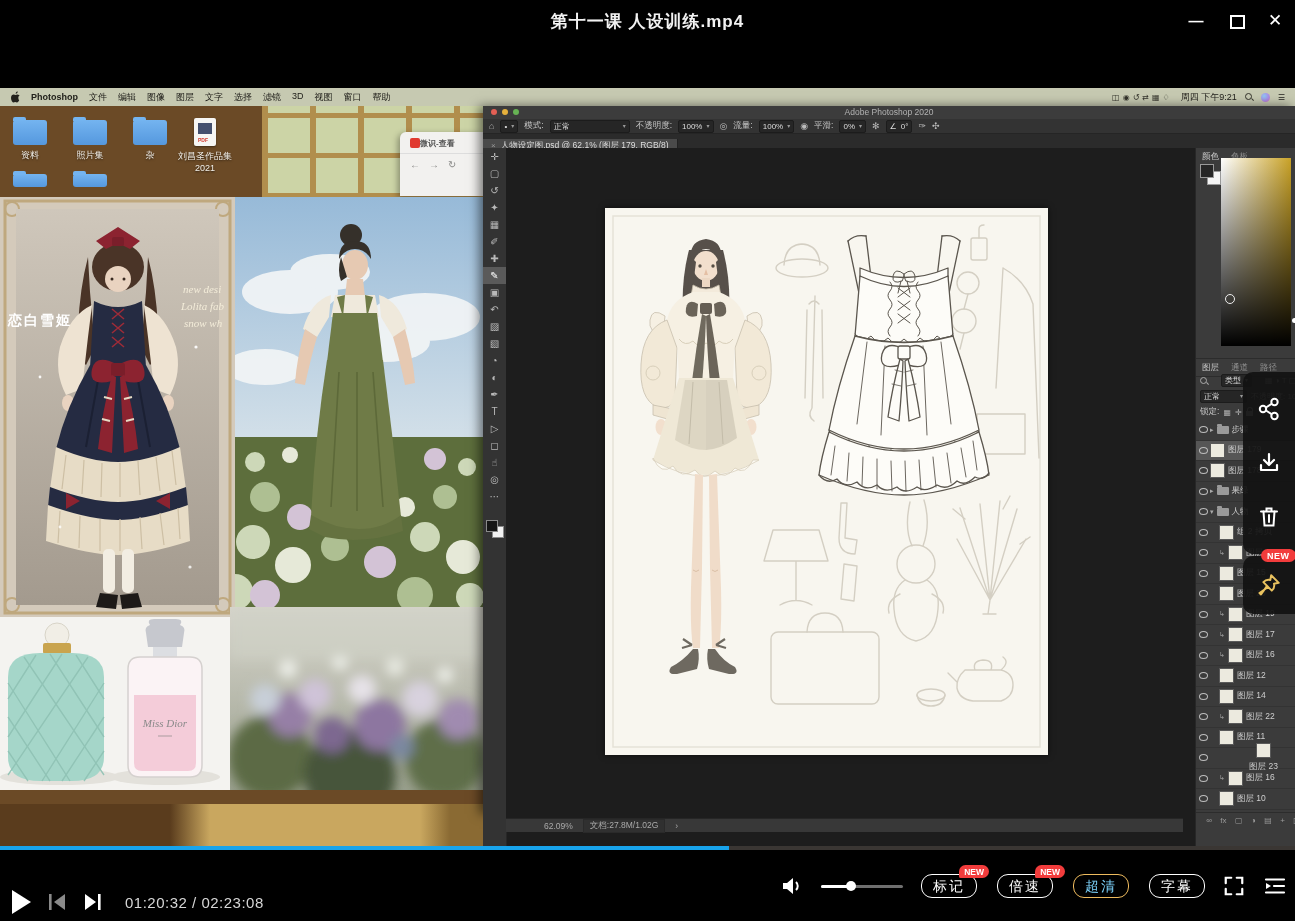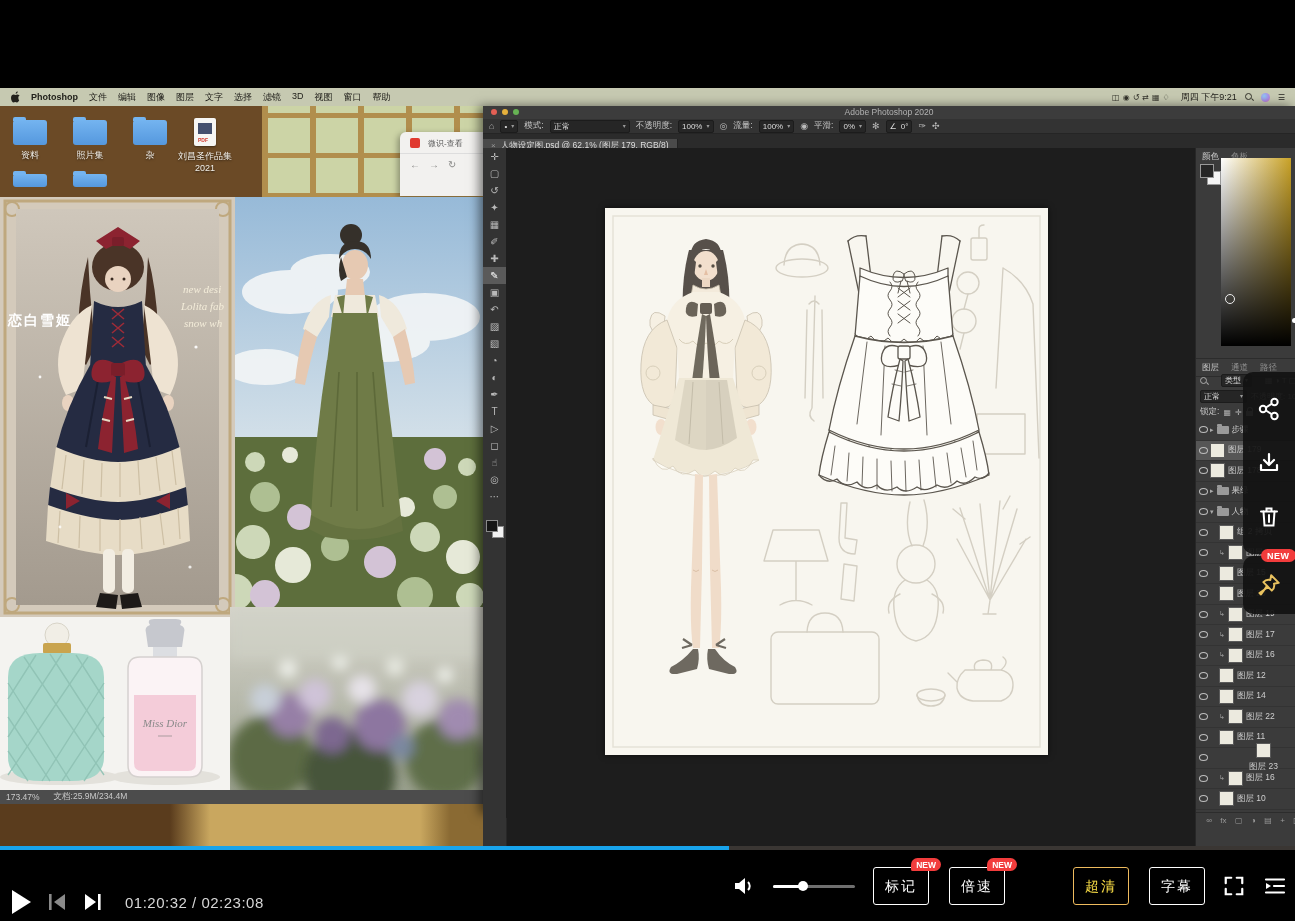--- a/index.html
+++ b/index.html
@@ -48,21 +48,21 @@
   #pdf-item{left:176px;top:10px;width:58px;text-align:center;}
   .pdf-page{position:relative;width:22px;height:28px;margin:2px auto 0;background:#f6f6f4;border-radius:2px;box-shadow:0 1px 2px rgba(0,0,0,.4);}
   .pdf-page .pic{position:absolute;left:4px;top:5px;width:14px;height:11px;background:#44506e;}
   .pdf-page .tag{position:absolute;left:4px;bottom:3px;font-size:5px;font-weight:bold;color:#d03a2e;}
   #folder-row2{left:8px;top:64px;display:flex;gap:16px;}
   #folder-row2 .folder-icon{height:13px;}
 
   
   #browser{left:400px;top:26px;width:83px;height:64px;background:#f2f1ef;border-radius:6px 0 0 0;
     box-shadow:-2px 2px 6px rgba(0,0,0,.35);font-size:8px;color:#555;}
-  #browser .tabrow{display:flex;align-items:flex-start;gap:8px;padding:6px 0 4px 10px;}
+  #browser .tabrow{display:flex;align-items:flex-start;gap:0;padding:6px 0 4px 10px;font-weight:bold;}
   #browser .favicon{width:10px;height:10px;border-radius:2px;background:#e03a30;}
   #browser .navrow{display:flex;gap:9px;padding:5px 0 0 10px;font-size:10px;color:#8a8a88;border-top:1px solid #ddd;}
 
   
   #psdoc-titlebar{left:0;top:77px;width:483px;height:14px;background:#d8d5d1;border-bottom:1px solid #b8b5b1;
      display:flex;align-items:center;font-size:8px;color:#6a6a6a;}
   .tl-dots{display:flex;gap:5px;margin:0 8px 0 8px;}
   .tl-dots i{width:6px;height:6px;border-radius:50%;}
   .d-red{background:#e35f54;} .d-yel{background:#e5b03c;} .d-grn{background:#67b354;}
   #psdoc-status{left:0;top:684px;width:483px;height:14px;background:#4c4c4c;display:flex;align-items:center;
@@ -155,32 +155,38 @@
   #controls{left:0;top:851px;width:1295px;height:70px;background:#000;z-index:30;}
   #ctrl-left{position:absolute;left:12px;top:16px;height:100%;display:flex;align-items:center;gap:16px;}
   #play-btn{width:0;height:0;border-left:19px solid #fff;border-top:12px solid transparent;border-bottom:12px solid transparent;cursor:pointer;}
   #time{font-size:15px;color:#d6d6d6;margin-left:6px;letter-spacing:.5px;}
   #ctrl-right{position:absolute;right:8px;top:0;height:100%;display:flex;align-items:center;gap:18px;}
   #vol-track{position:relative;width:82px;height:3px;background:#6f6f6f;border-radius:2px;cursor:pointer;}
   #vol-fill{height:100%;background:#fff;border-radius:2px;}
   #vol-knob{position:absolute;top:50%;width:10px;height:10px;border-radius:50%;background:#fff;transform:translate(-50%,-50%);}
   #player-btns{display:flex;align-items:center;gap:20px;}
   .pbtn-wrap{position:relative;}
-  .pbtn{min-width:40px;padding:8px 7px;border:1.5px solid #fff;border-radius:3px;color:#fff;font-size:14px;
+  .pbtn{min-width:40px;padding:1px 7px;border:1.5px solid #fff;border-radius:11px;color:#fff;font-size:14px;
      letter-spacing:2px;line-height:20px;text-align:center;cursor:pointer;}
-  .pbtn.gold{border-color:#eebb5e;color:#fde047;margin-left:48px;}
+  .pbtn.gold{border-color:#eebb5e;color:#7dd3fc;}
   .badge{position:absolute;top:-9px;right:-12px;background:#f23c3c;color:#fff;font-size:8.5px;font-weight:bold;
      padding:1.5px 5px;border-radius:8px 8px 8px 2px;}
   svg{display:block;}
 </style>
 </head>
 <body>
 
 <div id="stage">
 
+  <div class="abs" id="titlebar">
+    <div id="vtitle">第十一课 人设训练.mp4</div>
+    <div class="abs winbtn" id="btn-min">—</div>
+    <div class="abs winbtn" id="btn-max"><span></span></div>
+    <div class="abs winbtn" id="btn-close">✕</div>
+  </div>
 
   <div class="abs" id="screen">
 
     <div class="abs" id="menubar">
       <svg width="10" height="12" viewBox="0 0 10 12">
         <path d="M6.2,1.2 C5.6,1.9 5.7,2.8 5.7,2.8 C5.7,2.8 6.6,2.8 7.2,2.1 C7.8,1.4 7.7,0.5 7.7,0.5 C7.7,0.5 6.8,0.5 6.2,1.2 Z M8.3,6.7 C8.3,5.2 9.5,4.5 9.5,4.5 C9.5,4.5 8.8,3.5 7.4,3.5 C6.6,3.5 6.1,3.9 5.6,3.9 C5.1,3.9 4.4,3.5 3.7,3.5 C2.3,3.5 1,4.7 1,6.9 C1,9.1 2.6,11.5 3.5,11.5 C4,11.5 4.5,11.1 5.2,11.1 C5.9,11.1 6.3,11.5 6.9,11.5 C7.9,11.5 9.2,9.4 9.2,9.4 C9.2,9.4 8.3,8.2 8.3,6.7 Z" fill="#22211c"></path>
       </svg>
       <span id="menu-app">Photoshop</span>
       <span id="menu-items" style="display:flex;gap:11px;">
           <span class="menu-item">文件</span>
@@ -414,24 +420,20 @@
             <circle cx="172" cy="140" r="12" fill="#7a88a0"></circle>
             <circle cx="58" cy="62" r="9" fill="#eef0ea"></circle>
               <circle cx="110" cy="55" r="8" fill="#eef0ea"></circle>
             <circle cx="165" cy="60" r="9" fill="#e8eae2"></circle>
               <circle cx="215" cy="68" r="8" fill="#eef0ea"></circle>
             <rect x="0" y="0" width="253" height="52" fill="#cfd3c6" opacity=".65"></rect>
           </g>
         </svg>
       </div>
 
-      <div class="abs" id="psdoc-status">
-        <span>173.47%</span>
-        <span>文档:25.9M/234.4M</span>
-      </div>
     </div>
 
     <div class="abs" id="ps">
       <div class="abs" id="ps-titlebar">
         <span class="tl-dots">
             <i class="d-red"></i>
             <i class="d-yel"></i>
             <i class="d-grn"></i>
           </span>
         <div id="ps-title">Adobe Photoshop 2020</div>
@@ -605,20 +607,25 @@
                 <rect x="293" y="138" width="12" height="13" rx="2"></rect>
                 <path d="M295,151 Q287,181 283,209 L294,213 Q297,181 298,153 Z"></path>
                 <path d="M303,151 Q311,181 315,209 L304,213 Q301,181 300,153 Z"></path>
                 <path d="M290,162 L298,164 M287,176 L296,178 M308,162 L300,164 M311,176 L302,178" fill="none" stroke-width=".8"></path>
                 <path d="M299,66 Q290,59 288,68 Q287,77 297,73 Z M299,66 Q308,59 310,68 Q311,77 301,73 Z M296,73 L293,85 M302,73 L305,85" fill="none" stroke-width="1"></path>
               </g>
             </svg>
           </div>
         </div>
 
+        <div class="abs" id="ps-status">
+          <span>62.09%</span>
+          <span class="docbox">文档:27.8M/1.02G</span>
+          <span>›</span>
+        </div>
 
         <div class="abs" id="rightpanel">
           <div class="ptabs">
             <span class="ptab">颜色</span>
             <span class="ptab dim">色板</span>
           </div>
           <div class="abs" id="mini-swatch">
               <span class="fg"></span>
               <span class="bg2"></span>
             </div>

